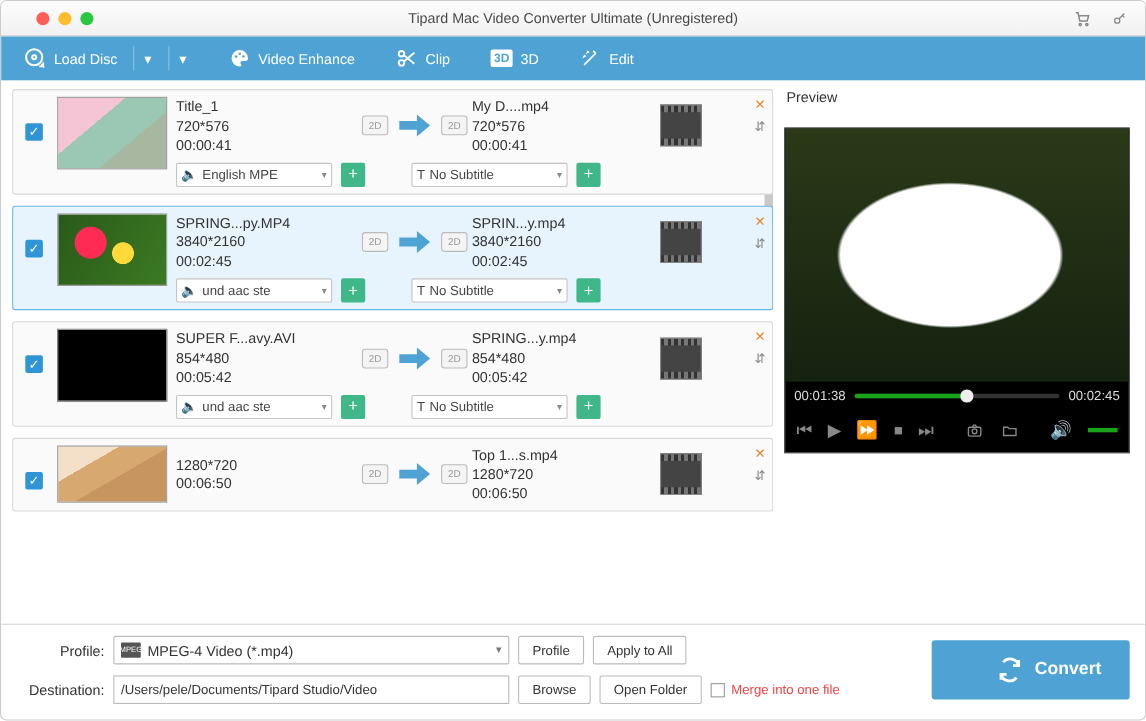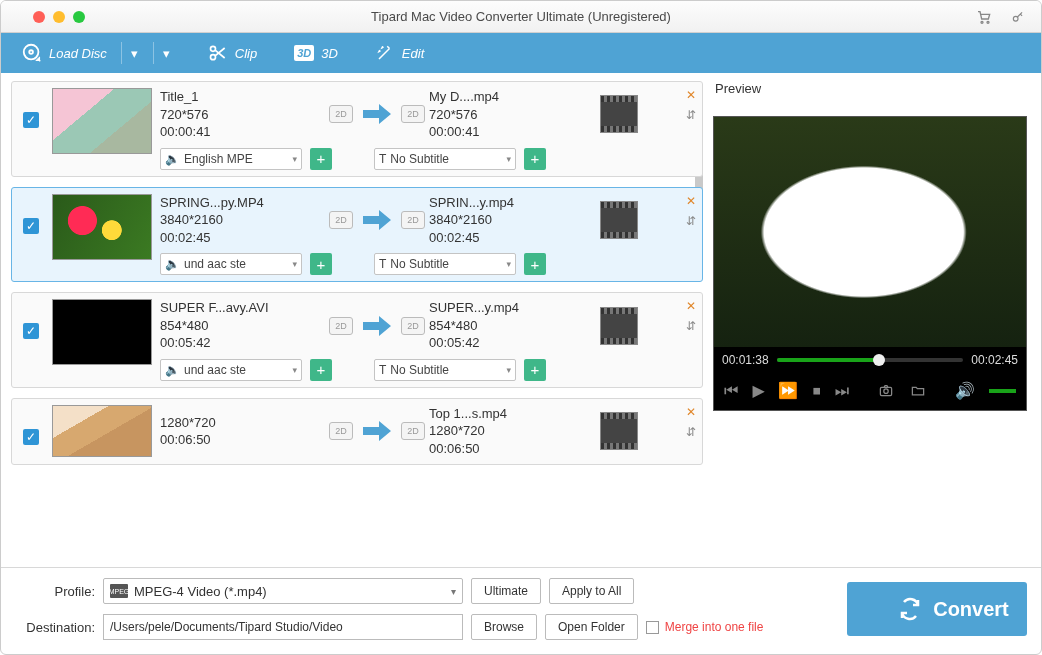--- a/index.html
+++ b/index.html
@@ -8,21 +8,21 @@
 
 .titlebar { height: 32px; display: flex; align-items: center; position: relative; background: linear-gradient(#fdfdfd,#f1f1f1); border-bottom: 1px solid #d0d0d0; padding-left: 20px; }
 .traffic { display: flex; gap: 8px; padding-left: 12px; }
 .dot { width: 12px; height: 12px; border-radius: 50%; }
 .dot.red { background:#ff5f57; } .dot.yellow{background:#ffbd2e;} .dot.green{background:#28c940;}
 .title { position:absolute; left:0; right:0; text-align:center; font-size:13px; color:#4a4a4a; }
 .tb-right { margin-left:auto; display:flex; gap:18px; padding-right:16px; color:#888; }
 
 
 .toolbar { background:#4fa3d4; height:40px; display:flex; align-items:center; gap:6px; padding:0 12px; color:#fff; font-size:13px; }
-.tbtn { display:flex; align-items:center; gap:6px; padding:0 8px; height:25px; cursor:pointer;font-style:italic; }
+.tbtn { display:flex; align-items:center; gap:6px; padding:0 8px; height:25px; cursor:pointer; }
 .caret-split { width:26px; display:flex; align-items:center; justify-content:center; border-left:1px solid rgba(255,255,255,0.35); height:22px;}
 .ticon { width:22px; height:22px; display:inline-flex; align-items:center; justify-content:center;}
 
 
 .main { flex:1; display:flex; overflow:hidden; }
 .left { flex:1; display:flex; flex-direction:column; padding:8px 6px 0 10px; overflow:hidden; }
 .list { flex:1; overflow:hidden; position:relative; }
 .scrollbar-fake { position:absolute; right:0; top:4px; width:8px; height:120px; background:#c9c9c9; border-radius:4px; }
 
 .row { border:1px solid #d8d8d8; border-radius:3px; margin-bottom:10px; background:#fafafa; padding:6px 30px 6px 6px; position:relative; }
@@ -70,21 +70,21 @@
 .line { display:flex; align-items:center; gap:8px;}
 .label { width:80px; text-align:right; }
 .combo { flex:1; max-width:360px; border:1px solid #bbb; height:26px; display:flex; align-items:center; padding:0 6px; gap:6px; background:#fff; border-radius:2px;}
 .combo .mpeg-ic{width:18px;height:14px;background:#555;color:#fff;font-size:7px;display:inline-flex;align-items:center;justify-content:center;border-radius:1px;}
 .combo .caret{margin-left:auto;font-size:10px;color:#777;}
 .smbtn { border:1px solid #bbb; height:26px; padding:0 12px; background:#fff; border-radius:2px; cursor:pointer; font-size:12px; display:inline-flex; align-items:center;}
 .textpath { flex:1; max-width:360px; border:1px solid #bbb; height:26px; padding:0 6px; background:#fff; display:flex; align-items:center; font-size:12px;}
 .merge { display:flex; align-items:center; gap:6px; font-size:12px; color:#ef4444;}
 .merge .cb{width:13px;height:13px;border:1px solid #999;background:#fff;}
 
-.convert { width:180px; height:54px; background:#4fa3d4; color:#fff; border:none; border-radius:3px; font-size:20px; font-weight:600; display:flex; align-items:center; justify-content:center; gap:10px; cursor:pointer; align-self:center;padding-left:32px;}
+.convert { width:180px; height:54px; background:#4fa3d4; color:#fff; border:none; border-radius:3px; font-size:16px; font-weight:600; display:flex; align-items:center; justify-content:center; gap:10px; cursor:pointer; align-self:center;padding-left:32px;}
 
 svg { display:block; }
 </style>
 </head>
 <body>
 
 <div class="titlebar">
   <div class="traffic">
     <span class="dot red"></span>
     <span class="dot yellow"></span>
@@ -116,20 +116,31 @@
           <circle cx="11" cy="11" r="2"></circle>
           <path d="M18 18l3 3M20 16v4h-4" stroke-width="1.6"></path>
         </svg>
       </span>
     <span>Load Disc</span>
   </div>
   <div class="caret-split">▾</div>
 
   <div class="caret-split">▾</div>
 
+  <div class="tbtn" style="margin-left:14px">
+    <span class="ticon">
+        <svg width="22" height="20" viewBox="0 0 24 24" fill="#fff">
+          <path d="M12 3a9 9 0 100 18c2 0 2-2 1-3s0-3 2-3h3a3 3 0 003-3 9 9 0 00-9-9z"></path>
+          <circle cx="8" cy="10" r="1.4" fill="#4fa3d4"></circle>
+          <circle cx="12" cy="7" r="1.4" fill="#4fa3d4"></circle>
+          <circle cx="16" cy="10" r="1.4" fill="#4fa3d4"></circle>
+        </svg>
+      </span>
+    <span>Video Enhance</span>
+  </div>
 
   <div class="tbtn" style="margin-left:14px">
     <span class="ticon">
         <svg width="20" height="20" viewBox="0 0 24 24" fill="none" stroke="#fff" stroke-width="2">
           <circle cx="6" cy="7" r="3"></circle>
           <circle cx="6" cy="17" r="3"></circle>
           <path d="M8.5 8.5L20 18M8.5 15.5L20 6"></path>
         </svg>
       </span>
     <span>Clip</span>
@@ -271,21 +282,21 @@
                 <div>00:05:42</div>
               </div>
               <span class="badge2d">2D</span>
               <span class="arrow-big">
                   <svg width="36" height="28" viewBox="0 0 36 28" fill="#4fa3d4">
                     <path d="M4 10h16V4l12 10-12 10v-6H4z"></path>
                   </svg>
                 </span>
               <span class="badge2d">2D</span>
               <div class="col">
-                <div>SUPER...y.mp4</div>
+                <div>SPRING...y.mp4</div>
                 <div>854*480</div>
                 <div>00:05:42</div>
               </div>
               <div class="filmicon"></div>
             </div>
             <div class="selrow">
               <div class="sel">
                   <span>🔈</span>
                   <span>und aac ste</span>
                   <span class="caret">▾</span>
@@ -385,21 +396,21 @@
 
 <div class="bottom">
   <div class="botleft">
     <div class="line">
       <span class="label">Profile:</span>
       <div class="combo">
         <span class="mpeg-ic">MPEG</span>
         <span>MPEG-4 Video (*.mp4)</span>
         <span class="caret">▾</span>
       </div>
-      <span class="smbtn">Ultimate</span>
+      <span class="smbtn">Profile</span>
       <span class="smbtn">Apply to All</span>
     </div>
     <div class="line">
       <span class="label">Destination:</span>
       <div class="textpath">
           <span>/Users/pele/Documents/Tipard Studio/Video</span>
         </div>
       <span class="smbtn">Browse</span>
       <span class="smbtn">Open Folder</span>
       <label class="merge">

